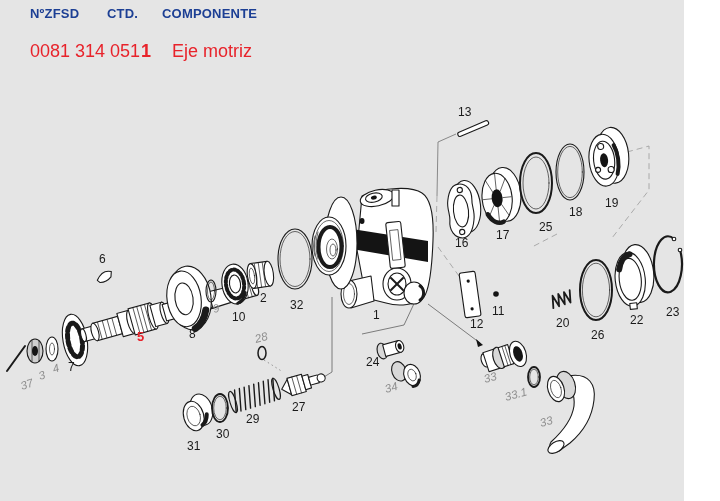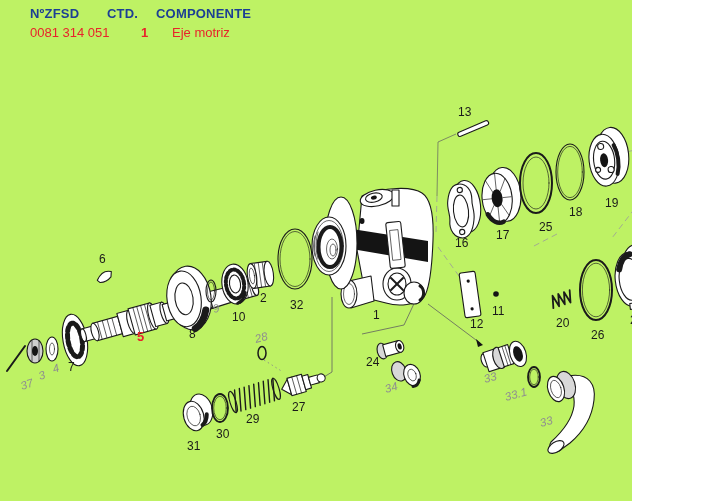--- a/index.html
+++ b/index.html
@@ -1,19 +1,19 @@
 <!DOCTYPE html>
 <html><head>
 <meta charset="utf-8">
 <style>
   html,body{margin:0;padding:0;background:#fff;}
-  #page{position:relative;width:632px;height:501px;background:#bef264;overflow:hidden;
+  #page{position:relative;width:684px;height:501px;background:#e5e5e5;overflow:hidden;
         font-family:"Liberation Sans",sans-serif;}
   .hcell{position:absolute;top:6px;font-size:13px;font-weight:bold;color:#1c3f94;letter-spacing:.2px;}
-  .rcell{position:absolute;top:25px;font-size:13px;color:#e8232b;}
+  .rcell{position:absolute;top:41px;font-size:18px;color:#e8232b;}
   #diagram-svg{position:absolute;left:0;top:0;}
   
   .fw{fill:#ffffff;stroke:#1a1a1a;stroke-width:1.1;stroke-linejoin:round;stroke-linecap:round;}
   .ln{fill:none;stroke:#1a1a1a;stroke-width:1.1;stroke-linejoin:round;stroke-linecap:round;}
   .thin{stroke-width:.65;}
   .th2{stroke-width:2;}
   .fb{fill:#141414;stroke:none;}
   .lead{fill:none;stroke:#606060;stroke-width:.8;}
   .dash{fill:none;stroke:#9b9b9b;stroke-width:.8;stroke-dasharray:6 4;}
   .dot{fill:none;stroke:#8a8a8a;stroke-width:.9;stroke-dasharray:1.5 3;}
@@ -21,21 +21,21 @@
   .mut{font-family:"Liberation Sans",sans-serif;font-size:11.5px;font-style:italic;fill:#8f8f8f;}
   .red{font-family:"Liberation Sans",sans-serif;font-size:13px;font-weight:bold;fill:#e8232b;}
 </style>
 </head>
 <body>
 
 <div id="page">
 
   <div class="hcell" style="left:30px">NºZFSD</div>
   <div class="hcell" style="left:107px">CTD.</div>
-  <div class="hcell" style="left:156px">COMPONENTE</div>
+  <div class="hcell" style="left:162px">COMPONENTE</div>
 
   <div class="rcell" style="left:30px">0081 314 051</div>
   <div class="rcell" style="left:141px;font-weight:bold">1</div>
   <div class="rcell" style="left:172px">Eje motriz</div>
 
   <svg id="diagram-svg" width="720" height="501" viewBox="0 0 720 501">
 
     <g>
       <polyline class="lead" style="stroke-width:.7" points="456,134 438,142 437,196"></polyline>
       <polyline class="dash" points="437,196 436,232"></polyline>

